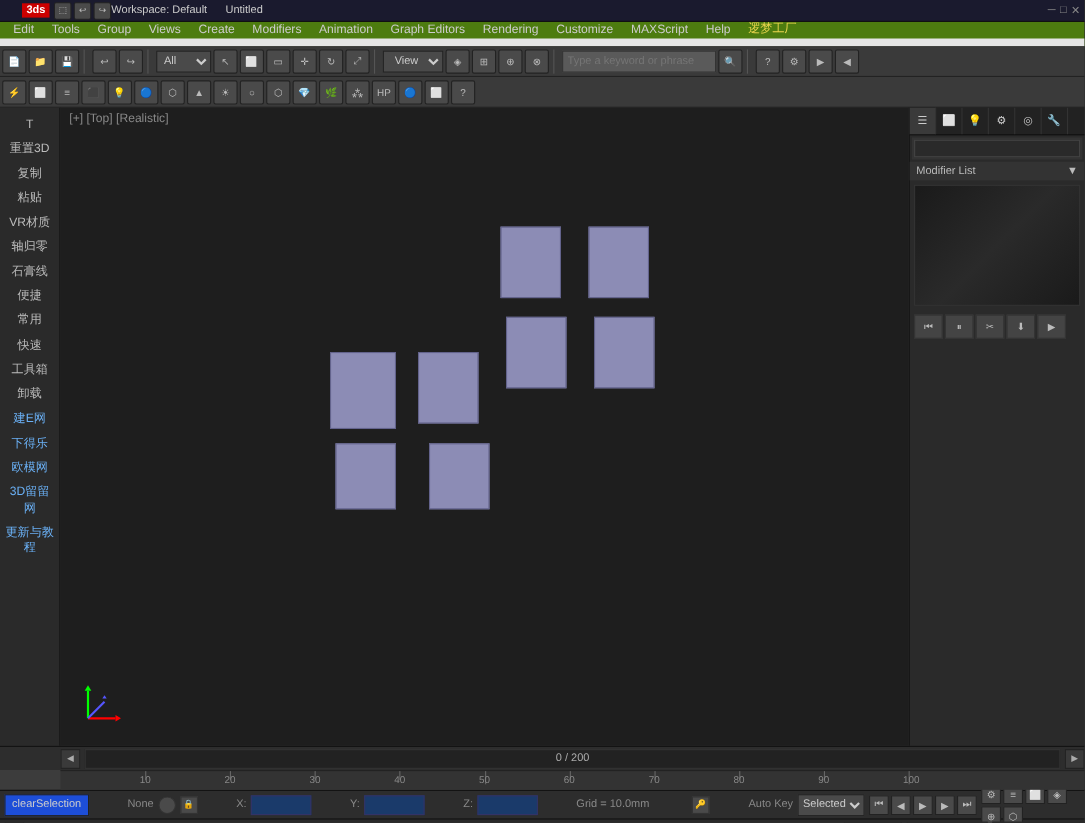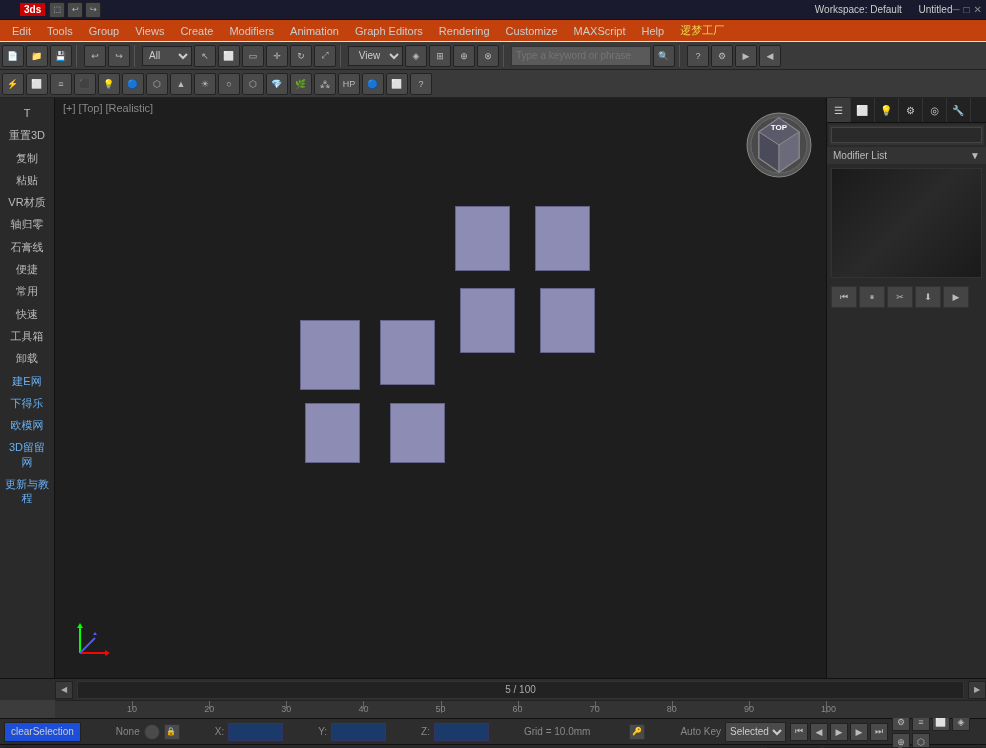--- a/index.html
+++ b/index.html
@@ -11,31 +11,31 @@
       background: #1a1a2e;
       display: flex;
       align-items: center;
       padding: 0 4px;
       font-size: 10px;
       color: #aaa;
       border-bottom: 1px solid #111;
     }
     #titlebar .title-center {
       flex: 1;
-      text-align: right;
+      text-align: left;
       color: #ccc;
     }
 
     
     #menubar {
       height: 22px;
-      background: #c2410c;
-      display: flex;
-      align-items: center;
-      border-bottom: 1px solid #e5e5e5;
+      background: #4d7c0f;
+      display: flex;
+      align-items: flex-end;
+      border-bottom: 7px solid #e5e5e5;
       padding: 0 4px;
     }
     #menubar .menu-item {
       padding: 2px 8px;
       cursor: pointer;
       font-size: 11px;
       color: #ccc;
       white-space: nowrap;
     }
     #menubar .menu-item.highlight { color: #e8d44d; }
@@ -465,32 +465,20 @@
       <div class="sidebar-item link">建E网</div>
       <div class="sidebar-item link">下得乐</div>
       <div class="sidebar-item link">欧模网</div>
       <div class="sidebar-item link">3D留留网</div>
       <div class="sidebar-item link">更新与教程</div>
     </div>
 
   <div id="viewport">
     <div id="viewport-header">[+] [Top] [Realistic]</div>
 
-    <div id="nav-cube">
-      <svg viewBox="0 0 70 70">
-        <circle cx="35" cy="35" r="32" fill="#555" stroke="#888" stroke-width="1"></circle>
-        <circle cx="35" cy="35" r="28" fill="#4a4a4a" stroke="#666" stroke-width="1"></circle>
-
-        <polygon points="35,8 55,22 55,48 35,62 15,48 15,22" fill="none" stroke="#888" stroke-width="1.5"></polygon>
-        <polygon points="35,8 55,22 35,35 15,22" fill="#5a5a6a" stroke="#888" stroke-width="1"></polygon>
-        <polygon points="15,22 35,35 35,62 15,48" fill="#4a4a5a" stroke="#888" stroke-width="1"></polygon>
-        <polygon points="55,22 35,35 35,62 55,48" fill="#6a6a7a" stroke="#888" stroke-width="1"></polygon>
-        <text x="35" y="20" text-anchor="middle" fill="#fff" font-size="8" font-weight="bold">TOP</text>
-      </svg>
-    </div>
 
     <div id="axis">
       <svg viewBox="0 0 40 40" width="40" height="40">
         <line x1="5" y1="35" x2="30" y2="35" stroke="#f00" stroke-width="2"></line>
         <polygon points="30,32 35,35 30,38" fill="#f00"></polygon>
         <line x1="5" y1="35" x2="5" y2="10" stroke="#0f0" stroke-width="2"></line>
         <polygon points="2,10 5,5 8,10" fill="#0f0"></polygon>
         <line x1="5" y1="35" x2="20" y2="20" stroke="#55f" stroke-width="2"></line>
         <polygon points="18,17 22,17 20,14" fill="#55f"></polygon>
       </svg>
@@ -534,21 +522,21 @@
       <div class="mod-btn">✂</div>
       <div class="mod-btn">⬇</div>
       <div class="mod-btn">▶</div>
     </div>
   </div>
 </div>
 
 <div id="timeline-area">
   <div class="tl-btn" style="margin-left:55px;">◀</div>
   <div id="timeline-track">
-    <span id="timeline-progress">5 / 100</span>
+    <span id="timeline-progress">0 / 200</span>
   </div>
   <div class="tl-btn">▶</div>
 </div>
 
 <div id="ruler">
     <div class="ruler-tick" style="left: 77.1px; height: 8px;"></div>
     <div class="ruler-label" style="left: 72.1px;">10</div>
     <div class="ruler-tick" style="left: 154.2px; height: 8px;"></div>
     <div class="ruler-label" style="left: 149.2px;">20</div>
     <div class="ruler-tick" style="left: 231.3px; height: 8px;"></div>

